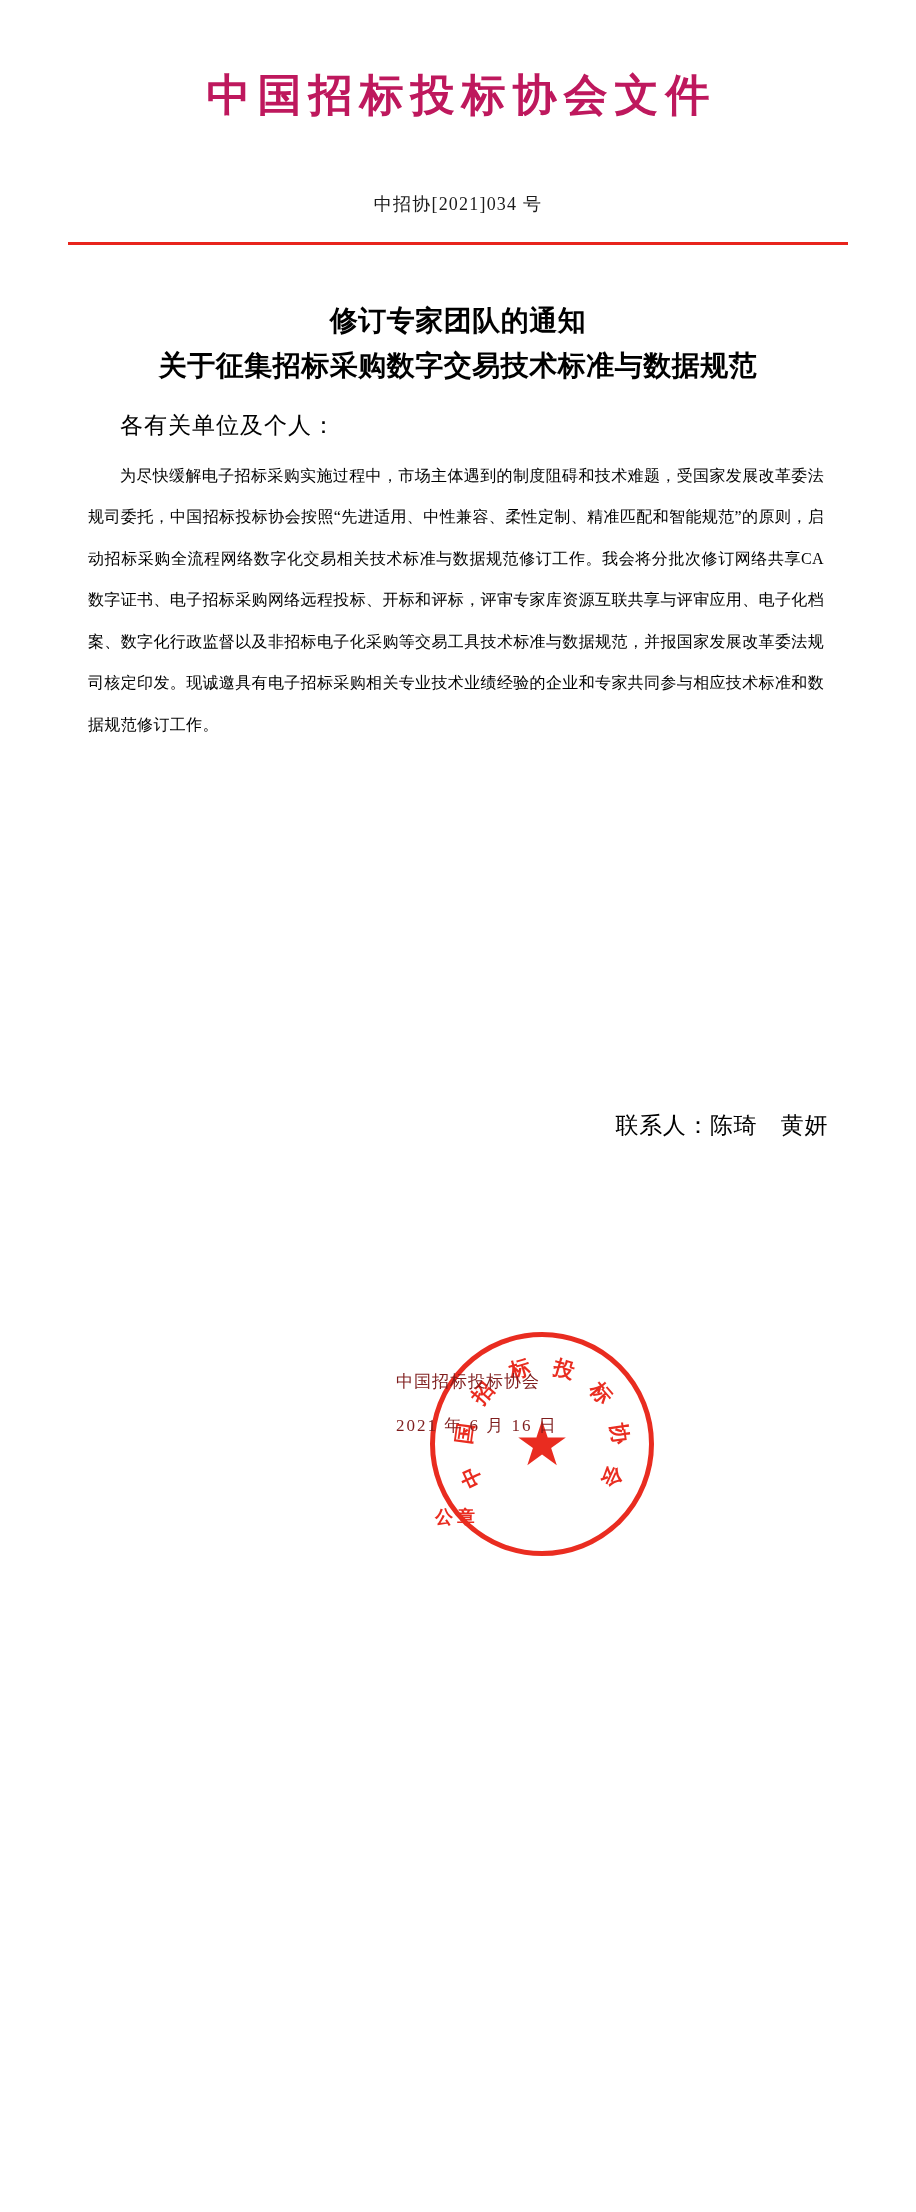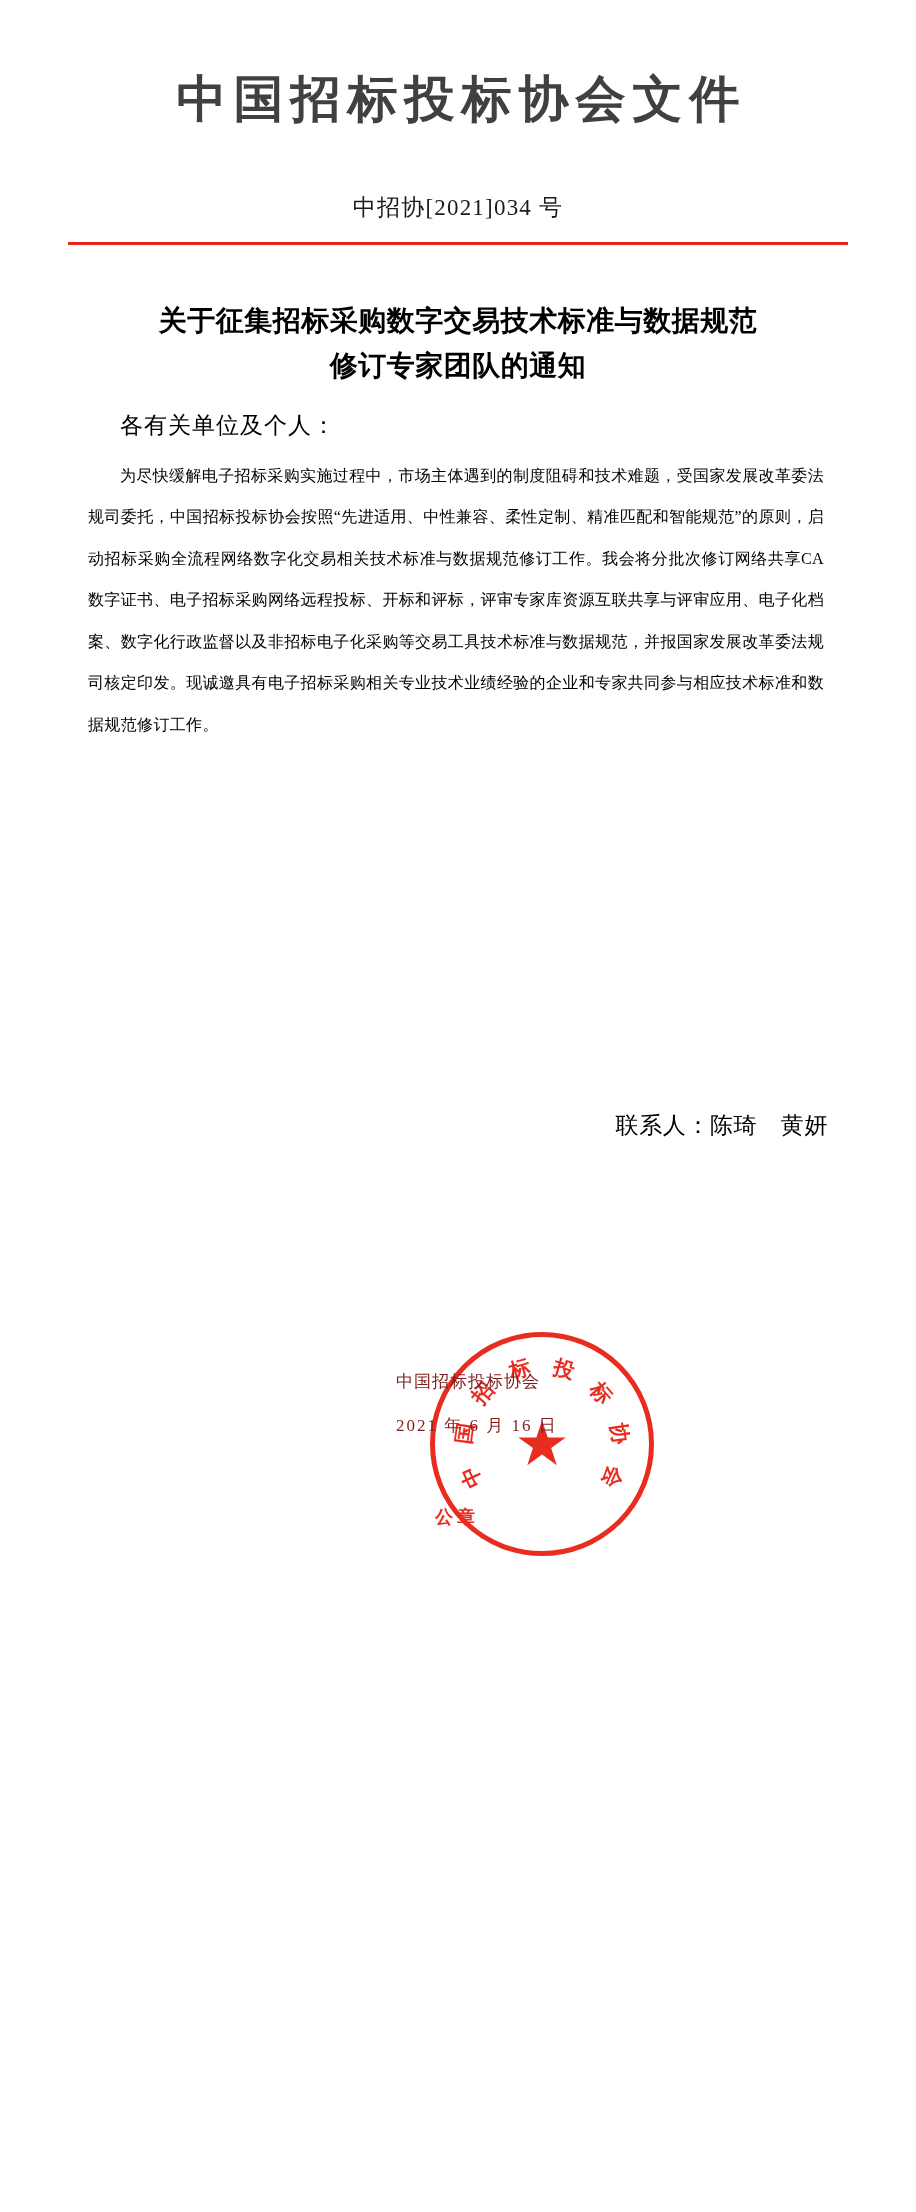--- a/index.html
+++ b/index.html
@@ -25,35 +25,35 @@
   .masthead {
     position: absolute;
     left: 0;
     top: 72px;
     width: 916px;
     text-align: center;
   }
   .masthead-title {
     font-family: "Liberation Serif", "DejaVu Serif", serif;
     font-weight: bold;
-    font-size: 50px;
+    font-size: 44px;
     letter-spacing: 7px;
     line-height: 1.08;
-    color: #404040;
+    color: #be185d;
     white-space: nowrap;
     text-indent: 7px;
   }
 
   .doc-number {
     position: absolute;
     left: 0;
     top: 192px;
     width: 916px;
     text-align: center;
-    font-size: 23px;
+    font-size: 18px;
     letter-spacing: 1.2px;
     color: #1b1b1b;
     font-family: "Liberation Serif", "DejaVu Serif", serif;
   }
 
   .red-rule {
     position: absolute;
     left: 68px;
     top: 242px;
     width: 780px;
@@ -200,22 +200,22 @@
 
   <div class="masthead">
     <div class="masthead-title">中国招标投标协会文件</div>
   </div>
 
   <div class="doc-number">中招协[2021]034 号</div>
 
   <div class="red-rule"></div>
 
   <div class="doc-title">
+    <span class="tl-line">修订专家团队的通知</span>
     <span class="tl-line">关于征集招标采购数字交易技术标准与数据规范</span>
-    <span class="tl-line">修订专家团队的通知</span>
   </div>
 
   <div class="body-block">
     <div class="salutation">各有关单位及个人：</div>
     <p class="para">为尽快缓解电子招标采购实施过程中，市场主体遇到的制度阻碍和技术难题，受国家发展改革委法规司委托，中国招标投标协会按照“先进适用、中性兼容、柔性定制、精准匹配和智能规范”的原则，启动招标采购全流程网络数字化交易相关技术标准与数据规范修订工作。我会将分批次修订网络共享CA数字证书、电子招标采购网络远程投标、开标和评标，评审专家库资源互联共享与评审应用、电子化档案、数字化行政监督以及非招标电子化采购等交易工具技术标准与数据规范，并报国家发展改革委法规司核定印发。现诚邀具有电子招标采购相关专业技术业绩经验的企业和专家共同参与相应技术标准和数据规范修订工作。</p>
   </div>
 
   <div class="contact-block">
     <div class="contact-line">联系人：陈琦　黄妍</div>
   </div>

